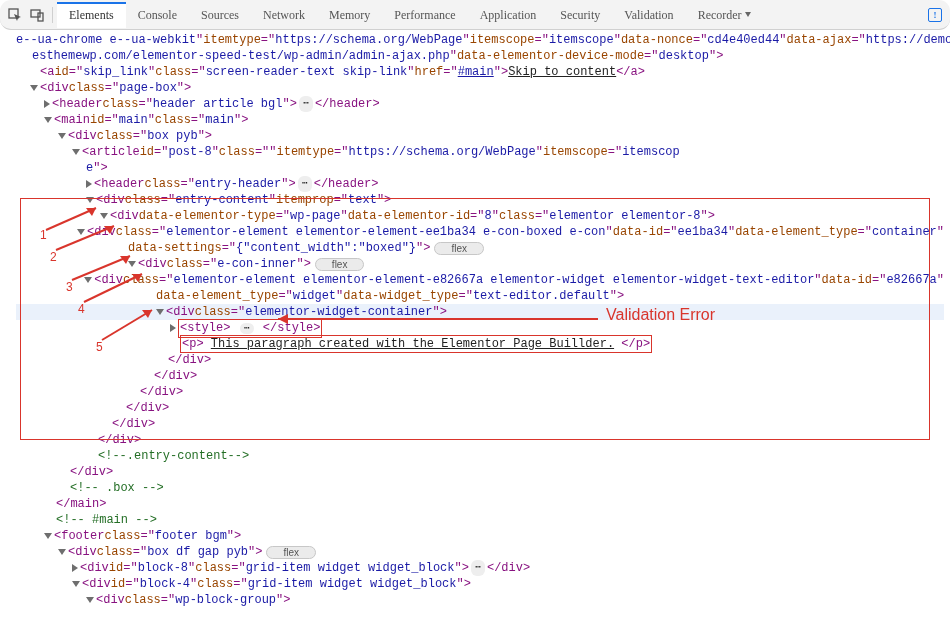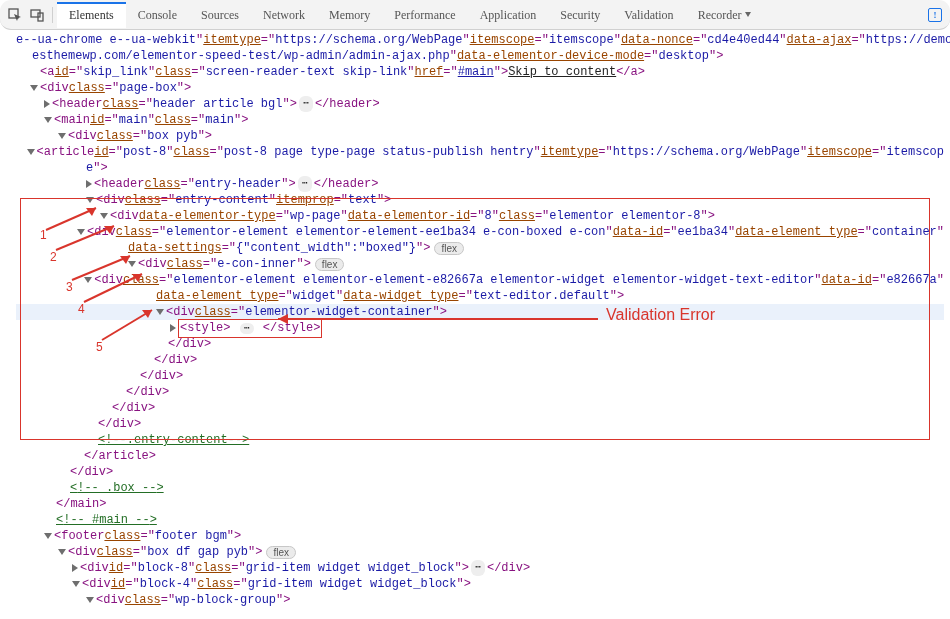--- a/index.html
+++ b/index.html
@@ -82,29 +82,29 @@
     border-left:4px solid transparent;
     border-right:4px solid transparent;
     border-top:6px solid #6e6e6e;
   }
   .tri.closed {
     border-top:4px solid transparent;
     border-bottom:4px solid transparent;
     border-left:6px solid #6e6e6e;
   }
   .t-tag { color:#881280; }
-  .t-attr { color:#994500;text-decoration:underline; }
+  .t-attr { color:#994500; }
   .t-val { color:#1a1aa6; }
   .t-text { color:#222;text-decoration:underline; }
   .t-link { color:#1a1aa6; text-decoration: underline; }
-  .t-comment { color:#236e25;text-decoration:underline; }
+  .t-comment { color:#236e25; }
   .ell { color:#222; padding:0 4px; background:#eee; border-radius:6px; margin:0 2px; font-size:10px;}
   .badge {
     display:inline-block; background:#ebebeb; border:1px solid #c7c7c7;
-    border-radius:8px; padding:0 6px; font-size:10px; color:#555;
+    border-radius:8px; padding:0 16px; font-size:10px; color:#555;
     margin-left:4px; font-family: -apple-system, Helvetica, Arial, sans-serif;
     height:13px; line-height:12px;
   }
 
   .annot-box {
     position:absolute;
     border:1.5px solid #d9352c;
     pointer-events:none;
   }
   .annot-arrow { position:absolute; color:#d9352c; pointer-events:none; }
@@ -275,21 +275,20 @@
   <div class="row">
     <span class="ind" style="width:56px"></span>
       <span class="tri open"></span>
     <span class="t-tag">&lt;<span>article</span> </span>
     <span class="t-attr">id</span>
       <span class="t-tag">="</span>
       <span class="t-val">post-8</span>
       <span class="t-tag">" </span>
     <span class="t-attr">class</span>
       <span class="t-tag">="</span>
-      <span class="t-val">post-8 page type-page status-publish hentry</span>
       <span class="t-tag">" </span>
     <span class="t-attr">itemtype</span>
       <span class="t-tag">="</span>
       <span class="t-val">https://schema.org/WebPage</span>
       <span class="t-tag">" </span>
     <span class="t-attr">itemscope</span>
       <span class="t-tag">="</span>
       <span class="t-val">itemscop</span>
   </div>
   <div class="row">
@@ -417,20 +416,28 @@
   <div class="row">
     <span class="ind" style="width:154px"></span>
       <span class="tri closed"></span>
     <span class="hl-inline">
       <span class="t-tag">&lt;<span>style</span>&gt;</span>
       <span class="ell">⋯</span>
       <span class="t-tag">&lt;/<span>style</span>&gt;</span>
     </span>
   </div>
 
+  <div class="row">
+    <span class="ind" style="width:164px"></span>
+    <span class="hl-inline">
+      <span class="t-tag">&lt;<span>p</span>&gt;</span>
+      <span class="t-text">This paragraph created with the Elementor Page Buillder.</span>
+      <span class="t-tag">&lt;/<span>p</span>&gt;</span>
+    </span>
+  </div>
 
   <div class="row">
       <span class="ind" style="width:152px"></span>
       <span class="t-tag">&lt;/<span>div</span>&gt;</span>
     </div>
   <div class="row">
       <span class="ind" style="width:138px"></span>
       <span class="t-tag">&lt;/<span>div</span>&gt;</span>
     </div>
   <div class="row">
@@ -446,24 +453,20 @@
       <span class="t-tag">&lt;/<span>div</span>&gt;</span>
     </div>
   <div class="row">
       <span class="ind" style="width:82px"></span>
       <span class="t-tag">&lt;/<span>div</span>&gt;</span>
     </div>
 
   <div class="row">
       <span class="ind" style="width:82px"></span>
       <span class="t-comment">&lt;<span>!--.entry-content--</span>&gt;</span>
-    </div>
-  <div class="row">
-      <span class="ind" style="width:68px"></span>
-      <span class="t-tag">&lt;/<span>article</span>&gt;</span>
     </div>
   <div class="row">
       <span class="ind" style="width:54px"></span>
       <span class="t-tag">&lt;/<span>div</span>&gt;</span>
     </div>
   <div class="row">
       <span class="ind" style="width:54px"></span>
       <span class="t-comment">&lt;<span>!-- .box --</span>&gt;</span>
     </div>
   <div class="row">

